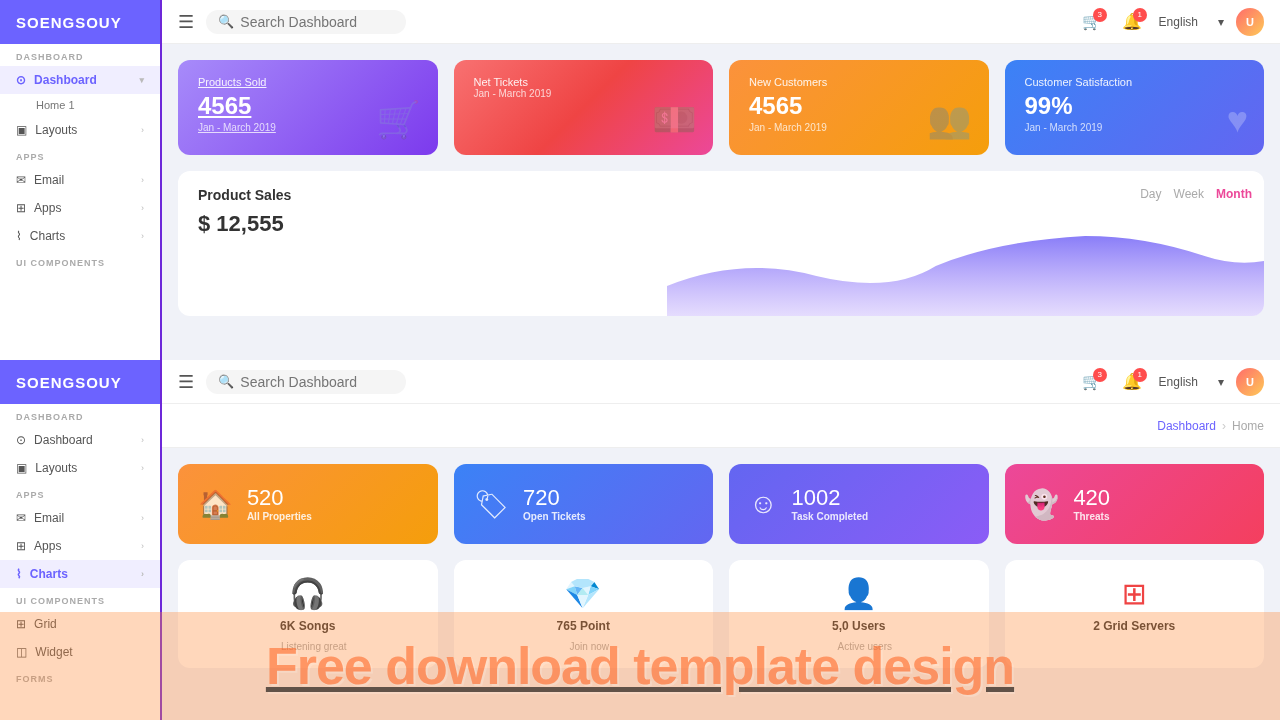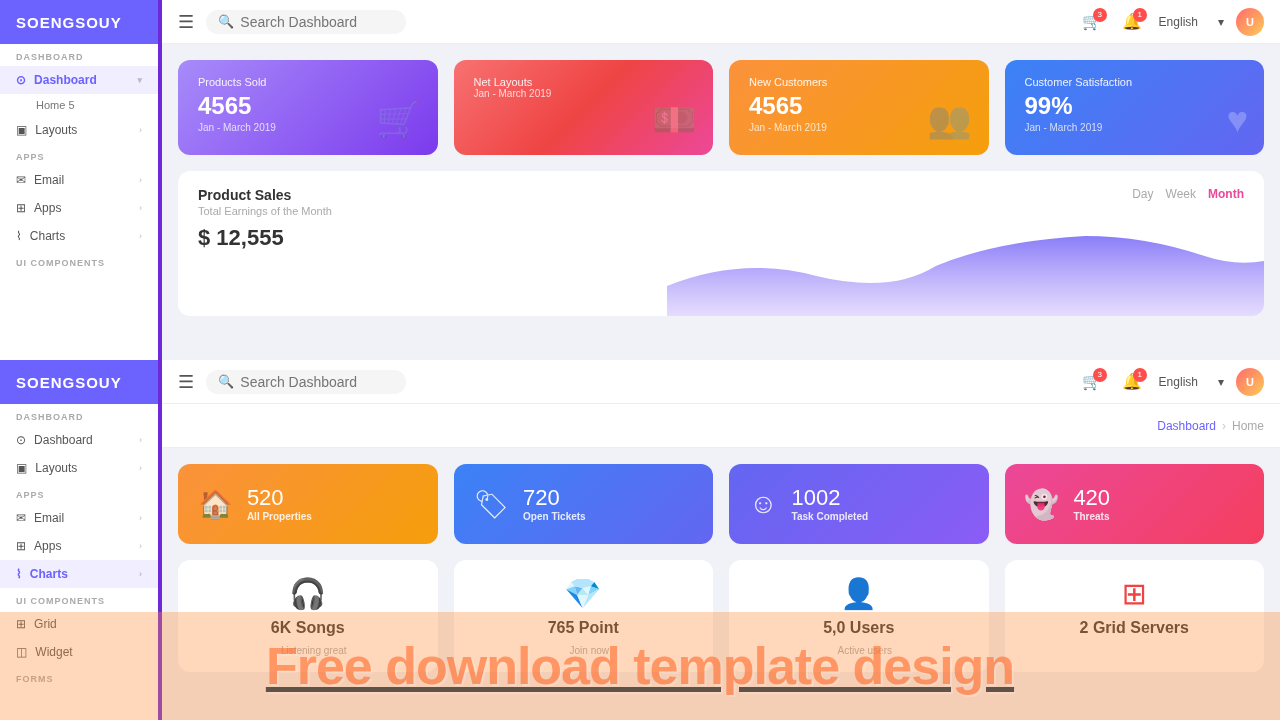--- a/index.html
+++ b/index.html
@@ -20,21 +20,21 @@
       position: relative;
       overflow: hidden;
     }
 
     
     .sidebar {
       width: 162px;
       background: #fff;
       height: 100%;
       flex-shrink: 0;
-      border-right: 4px solid #6d28d9;
+      border-right: 2px solid #6d28d9;
       overflow: hidden;
     }
 
     .sidebar-brand {
       background: #6c63ff;
       padding: 10px 16px;
       color: #fff;
       font-weight: 700;
       font-size: 15px;
       letter-spacing: 1px;
@@ -190,21 +190,21 @@
 
     .stat-card {
       border-radius: 12px;
       padding: 16px 20px;
       color: #fff;
       position: relative;
       overflow: hidden;
       min-height: 95px;
     }
 
-    .stat-card-1 { background: linear-gradient(135deg, #a78bfa, #7c3aed); }
+    .stat-card-1 { background: linear-gradient(135deg, #a78bfa, #7c3aed); text-decoration: underline; }
     .stat-card-2 { background: linear-gradient(135deg, #f87171, #ef4444, #ec4899); }
     .stat-card-3 { background: linear-gradient(135deg, #fb923c, #f59e0b); }
     .stat-card-4 { background: linear-gradient(135deg, #3b82f6, #6366f1); }
 
     .stat-card-title {
       font-size: 11px;
       opacity: 0.9;
       font-weight: 500;
     }
 
@@ -237,21 +237,21 @@
       position: relative;
       overflow: hidden;
     }
 
     .sales-title { font-size: 14px; font-weight: 600; color: #333; }
     .sales-subtitle { font-size: 11px; color: #aaa; margin-top: 2px; }
     .sales-amount { font-size: 22px; font-weight: 700; color: #333; margin-top: 8px; }
 
     .sales-tabs {
       position: absolute;
-      right: 20px;
+      right: 12px;
       top: 16px;
       display: flex;
       gap: 12px;
       font-size: 12px;
       color: #aaa;
     }
 
     .sales-tabs .active-tab { color: #ec4899; font-weight: 600; }
 
     .chart-area {
@@ -326,21 +326,21 @@
       padding: 16px 14px;
       display: flex;
       flex-direction: column;
       align-items: center;
       gap: 8px;
       min-height: 100px;
       position: relative;
     }
 
     .sr-card-icon { font-size: 30px; }
-    .sr-card-value { font-size: 16px; font-weight: 700; color: #333; }
+    .sr-card-value { font-size: 12px; font-weight: 700; color: #333; }
     .sr-card-label { font-size: 10px; color: #aaa; margin-left: 12px; }
 
     
     .watermark-overlay {
       position: absolute;
       bottom: 0;
       left: 0;
       right: 0;
       height: 108px;
       background: rgba(255, 140, 60, 0.35);
@@ -374,21 +374,21 @@
 
     <div class="sidebar-section-label">DASHBOARD</div>
 
     <div class="sidebar-item active">
       <div class="left">
         <span>⊙</span>
         <span>Dashboard</span>
       </div>
       <span class="chevron">▾</span>
     </div>
-    <div class="sidebar-sub-item">Home 5</div>
+    <div class="sidebar-sub-item">Home 1</div>
     <div class="sidebar-item">
       <div class="left">
         <span>▣</span>
         <span>Layouts</span>
       </div>
       <span class="chevron">›</span>
     </div>
 
     <div class="sidebar-section-label">APPS</div>
 
@@ -443,41 +443,40 @@
     </div>
 
     <div class="stats-grid">
       <div class="stat-card stat-card-1">
         <div class="stat-card-title">Products Sold</div>
         <div class="stat-card-value">4565</div>
         <div class="stat-card-period">Jan - March 2019</div>
         <div class="stat-card-icon">🛒</div>
       </div>
       <div class="stat-card stat-card-2">
-        <div class="stat-card-title">Net Layouts</div>
+        <div class="stat-card-title">Net Tickets</div>
         <div class="stat-card-period">Jan - March 2019</div>
         <div class="stat-card-icon">💵</div>
       </div>
       <div class="stat-card stat-card-3">
         <div class="stat-card-title">New Customers</div>
         <div class="stat-card-value">4565</div>
         <div class="stat-card-period">Jan - March 2019</div>
         <div class="stat-card-icon">👥</div>
       </div>
       <div class="stat-card stat-card-4">
         <div class="stat-card-title">Customer Satisfaction</div>
         <div class="stat-card-value">99%</div>
         <div class="stat-card-period">Jan - March 2019</div>
         <div class="stat-card-icon">♥</div>
       </div>
     </div>
 
     <div class="sales-panel">
       <div class="sales-title">Product Sales</div>
-      <div class="sales-subtitle">Total Earnings of the Month</div>
       <div class="sales-amount">$ 12,555</div>
       <div class="sales-tabs">
         <span>Day</span>
         <span>Week</span>
         <span class="active-tab">Month</span>
       </div>
       <div class="chart-area">
         <svg width="100%" height="80" viewBox="0 0 400 80" preserveAspectRatio="none">
           <defs>
             <linearGradient id="chartGrad" x1="0" y1="0" x2="0" y2="1">

